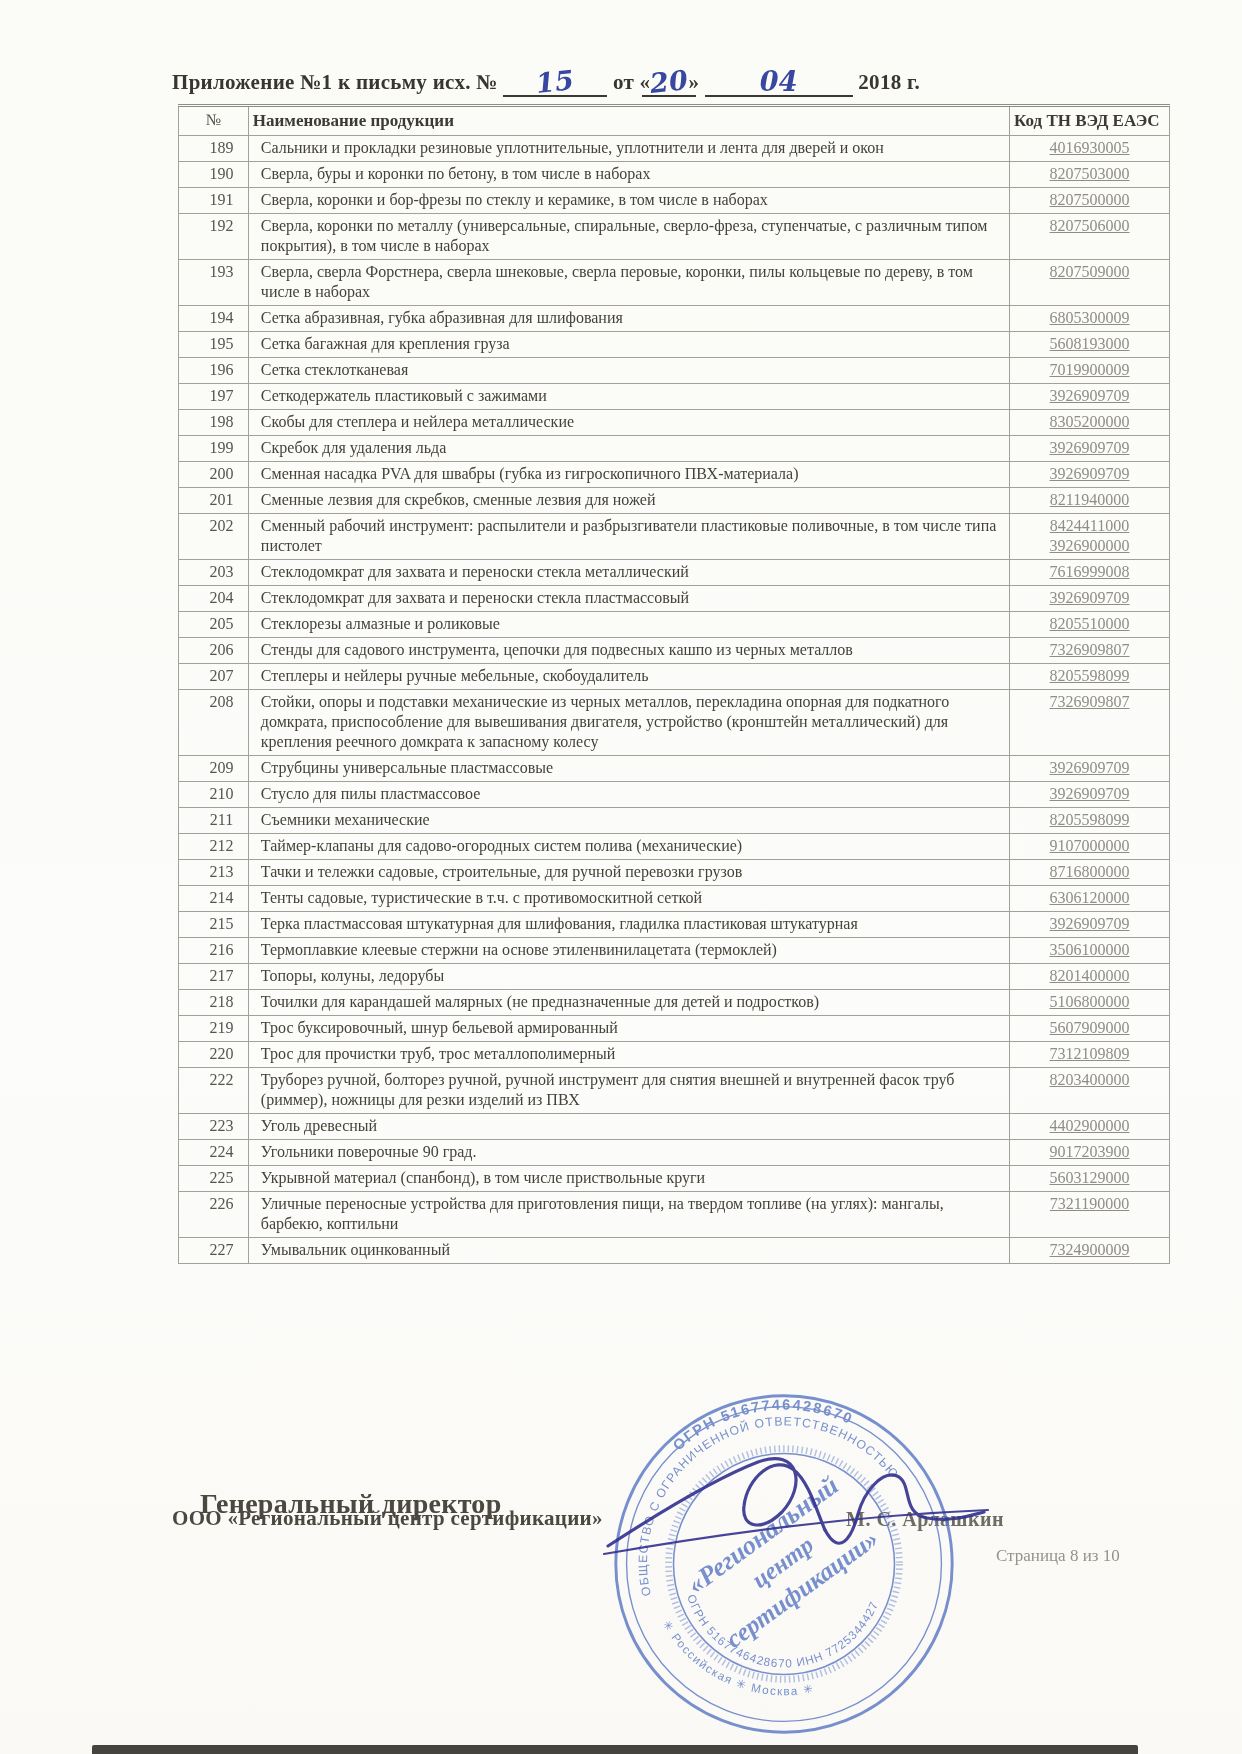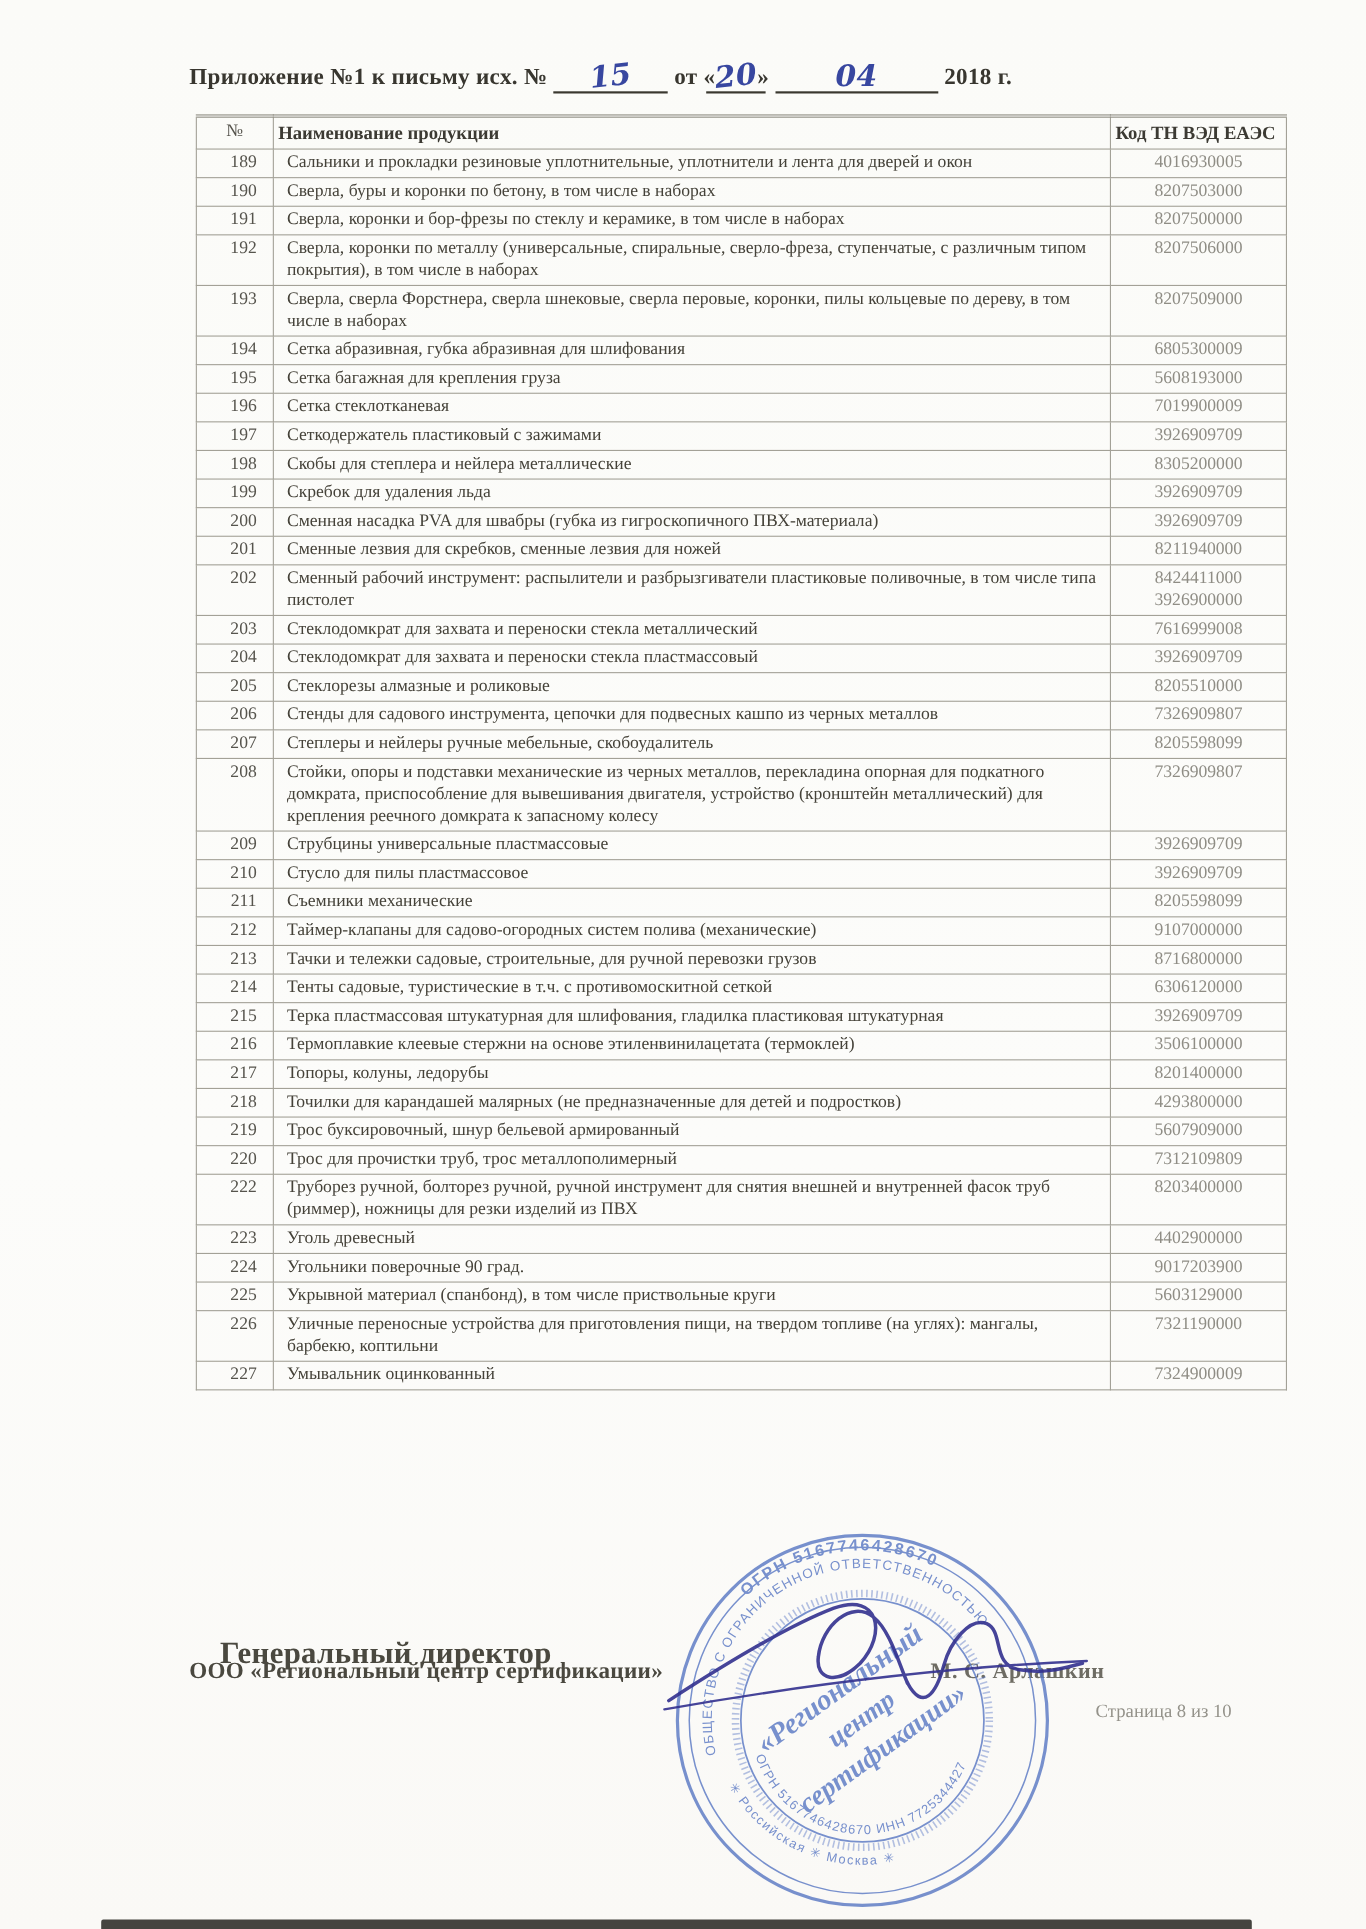--- a/index.html
+++ b/index.html
@@ -23,21 +23,21 @@
     font-style:italic;font-weight:bold;
     color:#3847a0;font-size:27px;
   }
   .hw-slot{
     display:inline-block;text-align:center;vertical-align:baseline;
     border-bottom:2px solid #3a382f;line-height:1;
     transform:translateY(2px);
   }
   .slot-num{width:104px;}
   .slot-day{width:54px;margin:0 -8px;}
-  .slot-month{width:148px;}
+  .slot-month{width:148px;margin-top:12px;}
   .hw-tilt{display:inline-block;transform:rotate(-6deg);}
   
   table.products{
     position:absolute;left:178px;top:104px;width:992px;
     border-collapse:collapse;
     border:1.5px solid #8e8c82;
     border-top:3px double #8e8c82;
   }
   table.products th, table.products td{
     border:1px solid #a3a197;
@@ -46,21 +46,21 @@
   th{
     font-size:17px;font-weight:bold;color:#3c3a33;
     padding:4px 4px;text-align:left;vertical-align:middle;
   }
   th.col-num{font-weight:normal;vertical-align:top;text-align:center;font-size:16px;color:#55534c;}
   td{font-size:16px;line-height:20px;padding:2px 6px 3px 6px;}
   td.col-num{width:50px;text-align:center;color:#56544d;padding-left:18px;padding-right:2px;}
   td.col-name{width:770px;padding-left:12px;color:#454239;}
   td.col-code{width:150px;text-align:center;color:#8f8d85;white-space:pre-line;}
   
-  td.col-code{vertical-align:middle;}
+  td.col-code{vertical-align:middle;text-decoration:underline;}
   
   .director{
     position:absolute;left:172px;top:1488px;
     font-size:28px;font-weight:bold;color:#4a483f;letter-spacing:.3px;margin-left:28px;
   }
   .company{
     position:absolute;left:172px;top:1506px;
     font-size:21px;font-weight:bold;color:#4a483f;letter-spacing:.3px;
   }
   .signer{
@@ -241,21 +241,21 @@
           <td class="col-code">3506100000</td>
         </tr>
         <tr>
           <td class="col-num">217</td>
           <td class="col-name">Топоры, колуны, ледорубы</td>
           <td class="col-code">8201400000</td>
         </tr>
         <tr>
           <td class="col-num">218</td>
           <td class="col-name">Точилки для карандашей малярных (не предназначенные для детей и подростков)</td>
-          <td class="col-code">4293800000</td>
+          <td class="col-code">5106800000</td>
         </tr>
         <tr>
           <td class="col-num">219</td>
           <td class="col-name">Трос буксировочный, шнур бельевой армированный</td>
           <td class="col-code">5607909000</td>
         </tr>
         <tr>
           <td class="col-num">220</td>
           <td class="col-name">Трос для прочистки труб, трос металлополимерный</td>
           <td class="col-code">7312109809</td>

